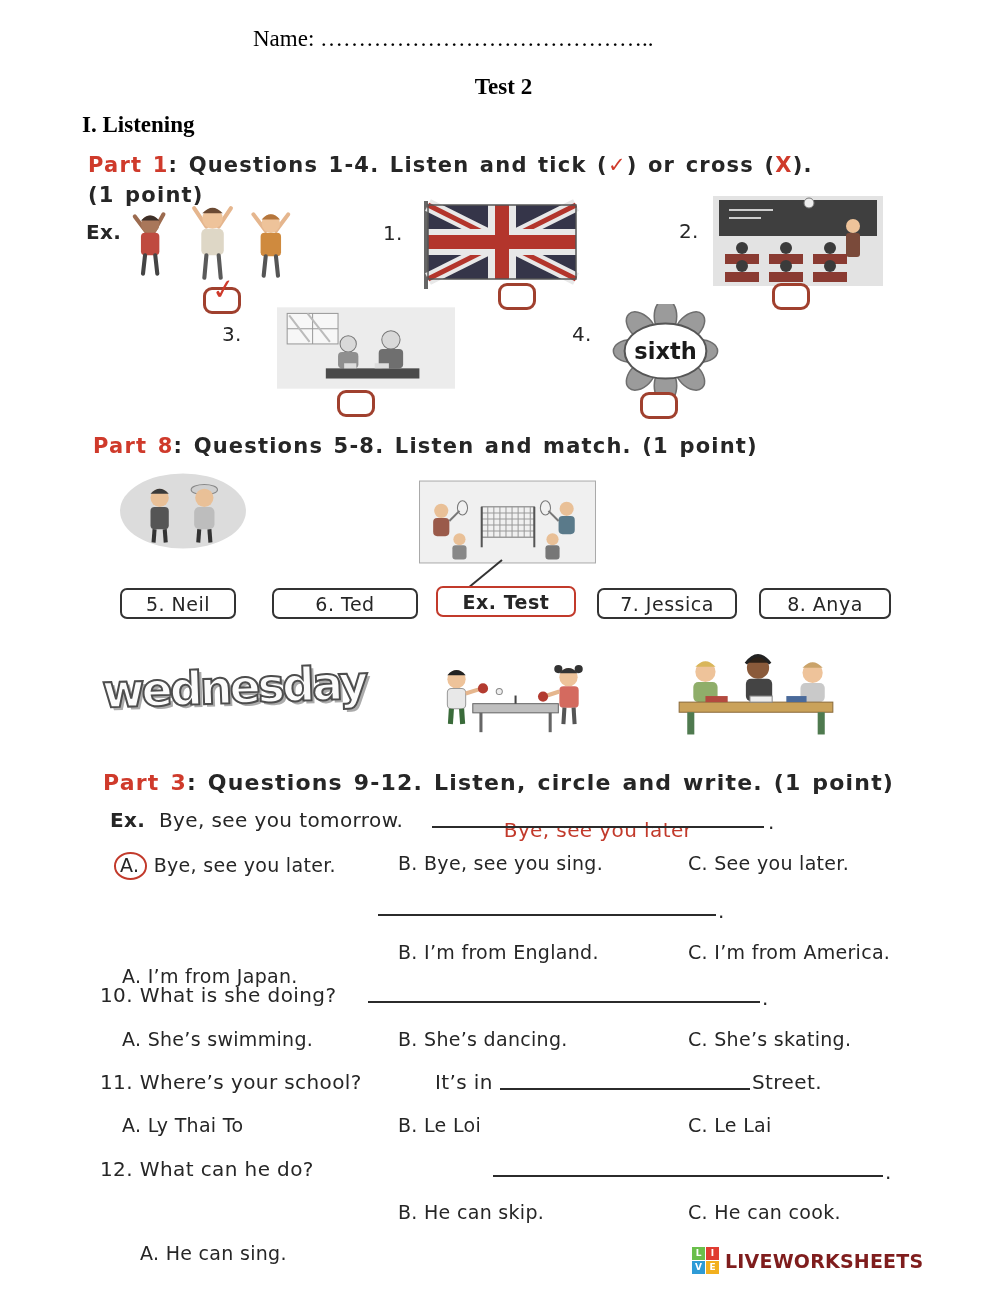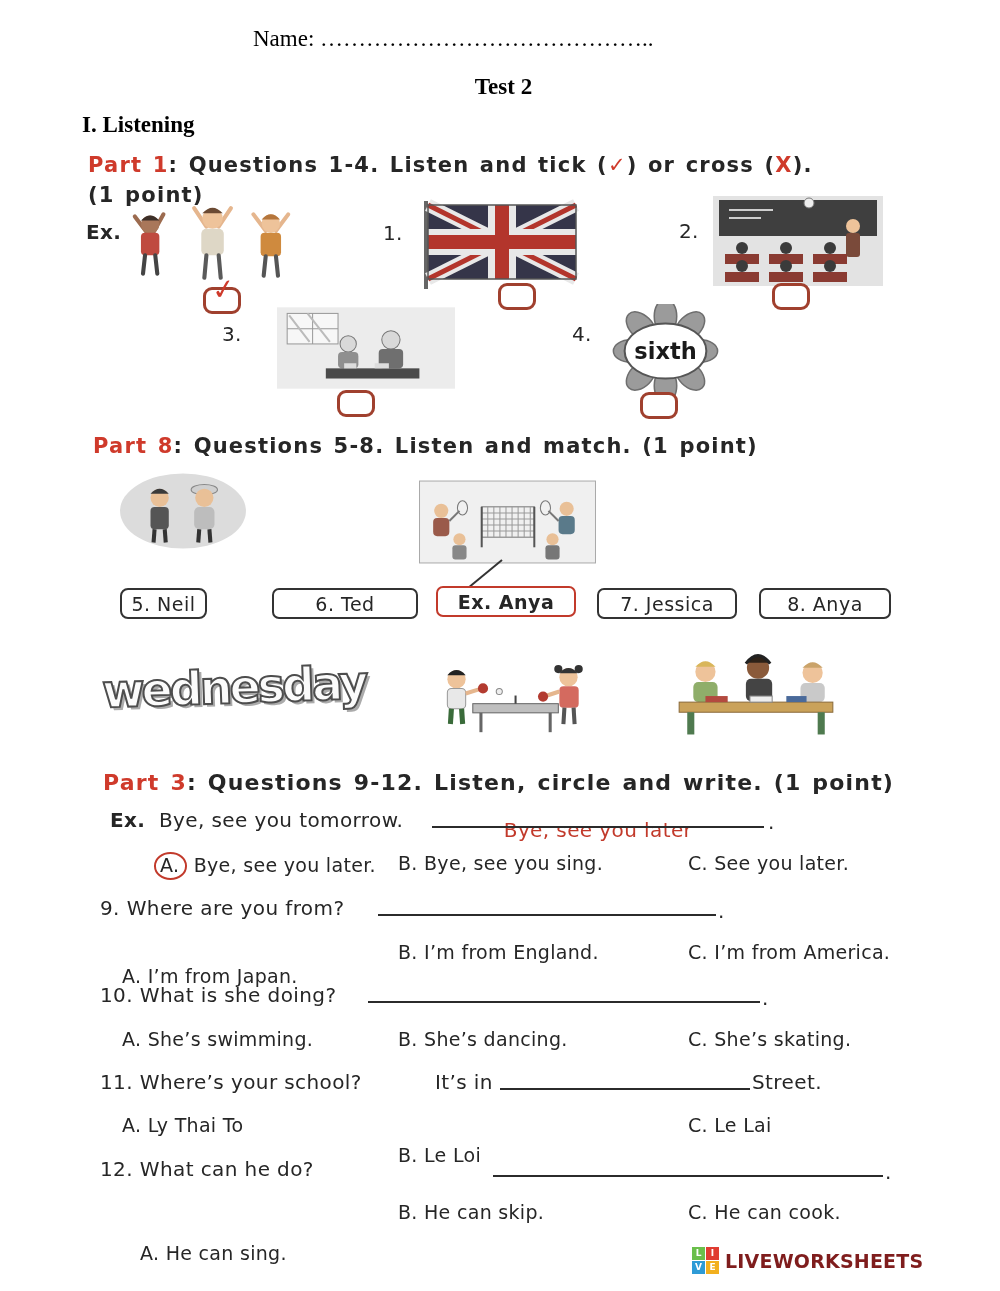--- a/index.html
+++ b/index.html
@@ -210,23 +210,23 @@
         <rect x="125" y="64" width="14" height="14" rx="3" fill="#777"></rect>
     </svg>
   </div>
 
   <div class="abs" style="left:462px; top:558px; width:48px; height:32px;">
     <svg viewBox="0 0 48 32">
         <line x1="40" y1="2" x2="6" y2="30" stroke="#333" stroke-width="2"></line>
       </svg>
   </div>
 
-  <div class="namebox" style="left:120px; top:588px; width:87px;border-radius:8px;">5. Neil</div>
+  <div class="namebox" style="left:120px; top:588px; width:116px;">5. Neil</div>
   <div class="namebox" style="left:272px; top:588px; width:146px;">6. Ted</div>
-  <div class="namebox ex" style="left:436px; top:586px; width:140px;">Ex. Anya</div>
+  <div class="namebox ex" style="left:436px; top:586px; width:140px;">Ex. Test</div>
   <div class="namebox" style="left:597px; top:588px; width:140px;">7. Jessica</div>
   <div class="namebox" style="left:759px; top:588px; width:132px;">8. Anya</div>
 
   <div class="abs wordart" style="left:102px; top:660px;">wednesday</div>
 
   <div class="abs" style="left:428px; top:650px; width:168px; height:88px;">
     <svg viewBox="0 0 165 85">
       <circle cx="28" cy="28" r="9" fill="#eec39a"></circle>
       <path d="M19 24 q9 -10 18 0" fill="#222"></path>
       <rect x="19" y="37" width="18" height="20" rx="4" fill="#e8e8e8" stroke="#999"></rect>
@@ -277,34 +277,33 @@
   </div>
 
   <div class="abs ws qtext" style="left:110px; top:808px;">
     <span style="font-weight:bold;">Ex.</span>&nbsp;
     <span>Bye, see you tomorrow.</span>
   </div>
   <div class="abs answer-red" style="left:432px; top:818px; width:332px;">Bye, see you later</div>
   <div class="abs blankline" style="left:432px; top:806px; width:332px; height:22px;"></div>
   <div class="abs ws qtext" style="left:768px; top:810px;">.</div>
 
-  <div class="abs ws opt" style="left:120px; top:852px;margin-left:40px;">
+  <div class="abs ws opt" style="left:120px; top:852px;">
     <span class="circle-A">A.</span>
     <span>Bye, see you later.</span>
   </div>
   <div class="abs ws opt" style="left:398px; top:852px;">
     <span>B.</span>
     <span>Bye, see you sing.</span>
   </div>
   <div class="abs ws opt" style="left:688px; top:852px;">
     <span>C.</span>
     <span>See you later.</span>
   </div>
 
-  <div class="abs ws qtext" style="left:100px; top:896px;">9. Where are you from?</div>
   <div class="abs blankline" style="left:378px; top:894px; width:338px; height:22px;"></div>
   <div class="abs ws qtext" style="left:718px; top:899px;">.</div>
   <div class="abs ws opt" style="left:122px; top:941px;margin-top:24px;">
     <span>A.</span>
     <span>I’m from Japan.</span>
   </div>
   <div class="abs ws opt" style="left:398px; top:941px;">
     <span>B.</span>
     <span>I’m from England.</span>
   </div>
@@ -330,21 +329,21 @@
   </div>
 
   <div class="abs ws qtext" style="left:100px; top:1070px;">11. Where’s your school?</div>
   <div class="abs ws qtext" style="left:435px; top:1070px;">It’s in</div>
   <div class="abs blankline" style="left:500px; top:1068px; width:250px; height:22px;"></div>
   <div class="abs ws qtext" style="left:752px; top:1070px;">Street.</div>
   <div class="abs ws opt" style="left:122px; top:1114px;">
     <span>A.</span>
     <span>Ly Thai To</span>
   </div>
-  <div class="abs ws opt" style="left:398px; top:1144px;">
+  <div class="abs ws opt" style="left:398px; top:1114px;">
     <span>B.</span>
     <span>Le Loi</span>
   </div>
   <div class="abs ws opt" style="left:688px; top:1114px;">
     <span>C.</span>
     <span>Le Lai</span>
   </div>
 
   <div class="abs ws qtext" style="left:100px; top:1157px;">12. What can he do?</div>
   <div class="abs blankline" style="left:493px; top:1155px; width:390px; height:22px;"></div>

